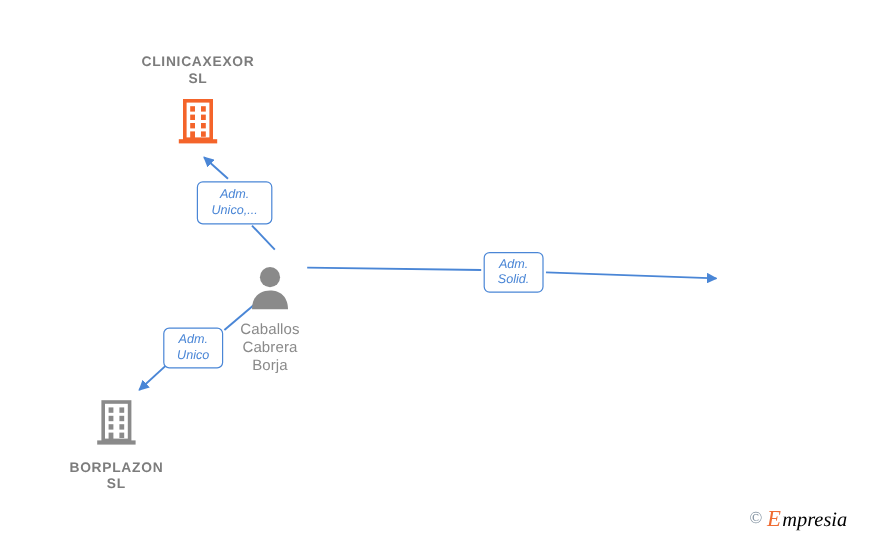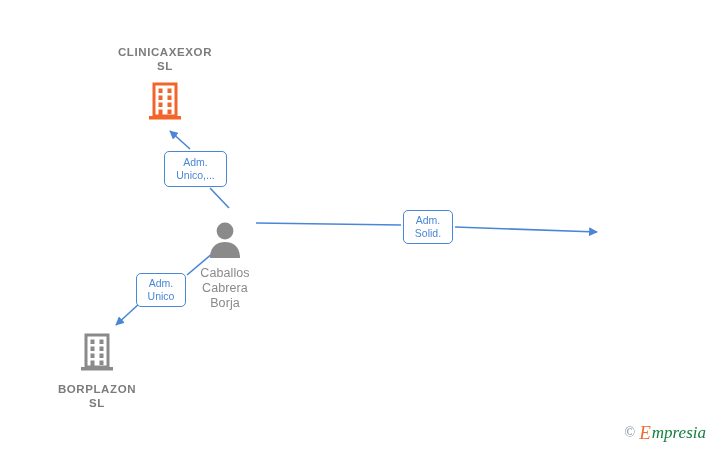--- a/index.html
+++ b/index.html
@@ -63,20 +63,21 @@
     font-size: 10.5px;
     line-height: 13px;
     text-align: center;
     display: flex;
     flex-direction: column;
     align-items: center;
     justify-content: center;
     white-space: pre-line;
     padding: 3px 6px;
     box-sizing: border-box;
+    font-style: italic;
   }
 
   
   #watermark {
     position: absolute;
     right: 10px;
     bottom: 8px;
     display: flex;
     align-items: center;
     gap: 4px;
@@ -91,21 +92,21 @@
     font-family: "Liberation Serif", serif;
     font-style: italic;
     font-size: 19px;
     color: #ef6c33;
     line-height: 1;
   }
   #watermark .wm-rest {
     font-family: "Liberation Serif", serif;
     font-style: italic;
     font-size: 17px;
-    color: #15803d;
+    color: #000000;
     line-height: 1;
     margin-left: -3px;
   }
 </style>
 </head>
 <body>
 
 <div id="canvas">
 
   <svg id="edges" viewBox="0 0 728 450" xmlns="http://www.w3.org/2000/svg">

